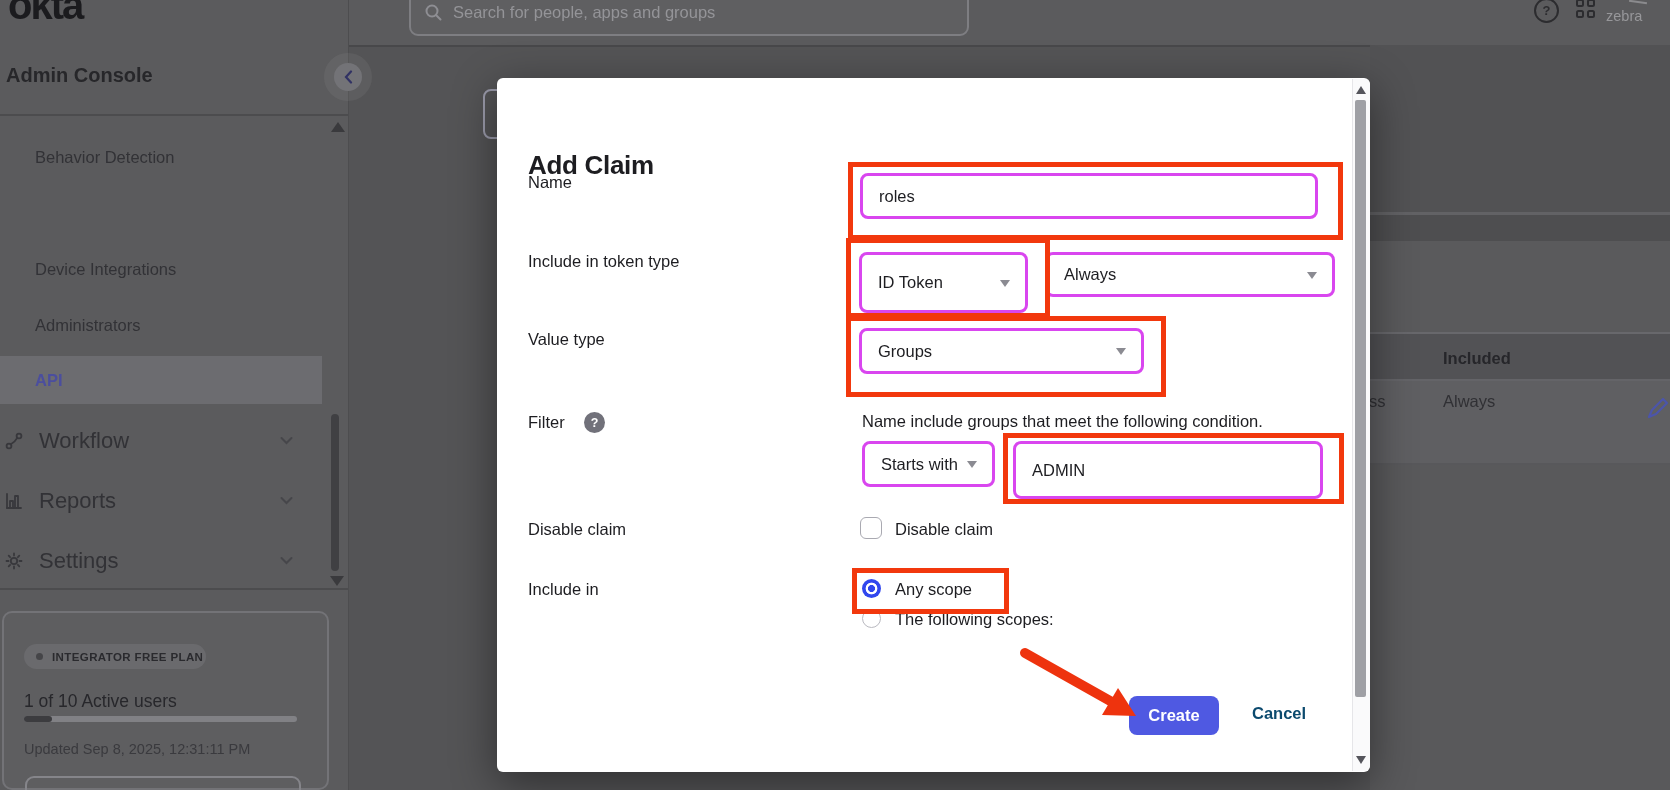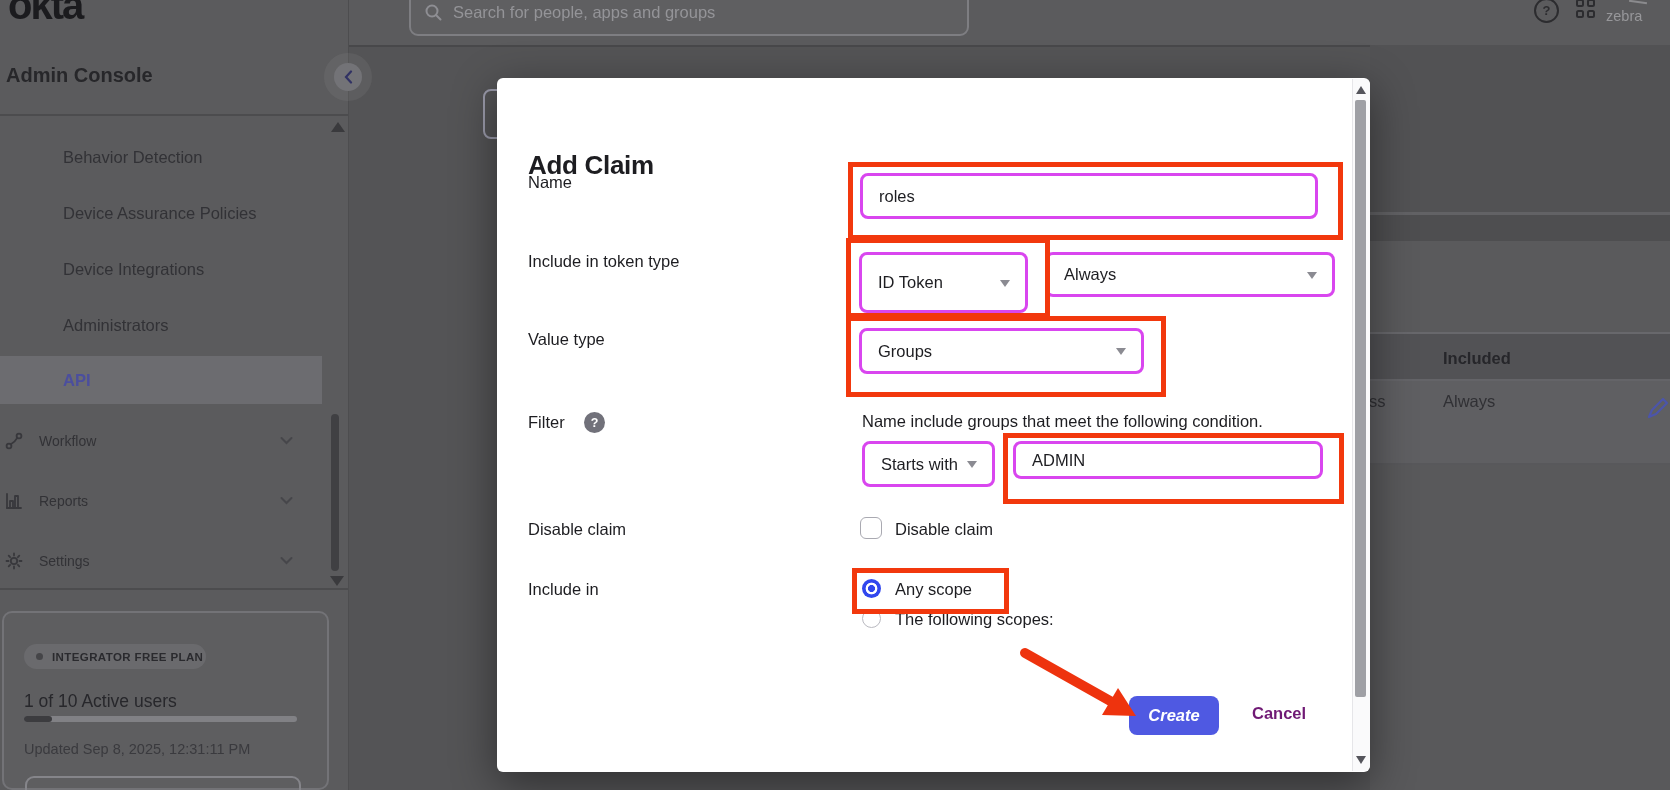--- a/index.html
+++ b/index.html
@@ -10,25 +10,25 @@
   .topbar{left:0;top:0;width:1670px;height:45px;background:#5b5b5d;border-bottom:2px solid #48484a;}
   .searchbox{left:409px;top:-14px;width:556px;height:46px;background:#5f5f61;
              border:2px solid #7e7e82;border-radius:9px;display:flex;align-items:flex-end;}
   .searchbox input{position:absolute;left:40px;top:14px;width:480px;background:transparent;border:none;outline:none;
              font-family:"Liberation Sans",sans-serif;font-size:16.5px;color:#949498;}
   .searchbox input::placeholder{color:#949498;opacity:1;}
   .sidebar{left:0;top:0;width:348px;height:790px;background:#5b5b5d;border-right:1px solid #4d4d4f;}
   .logo{left:8px;top:-17px;font-size:40px;font-weight:700;letter-spacing:-2px;color:#1b1b1e;}
   .console-label{left:6px;top:64px;font-size:20px;font-weight:600;color:#27272a;}
   .side-div{left:0;width:348px;height:2px;background:#4c4c4e;}
-  .navitem{left:0;width:322px;height:46px;display:flex;align-items:center;padding-left:63px;box-sizing:border-box;
+  .navitem{left:0;width:322px;height:46px;display:flex;align-items:center;padding-left:35px;box-sizing:border-box;
            font-size:16.5px;color:#323236;}
   .navitem.active{background:#6c6c70;color:#4b4e9e;font-weight:600;}
   .secrow{left:0;width:322px;height:46px;display:flex;align-items:center;box-sizing:border-box;
-          font-size:14px;color:#323236;padding-left:36px;}
+          font-size:22px;color:#323236;padding-left:36px;}
   .secrow .ic{position:absolute;left:4px;width:20px;height:20px;}
   .secrow .lbl{position:absolute;left:39px;}
   .secrow .chev{position:absolute;left:280px;top:18px;}
   .plan-card{left:2px;top:611px;width:327px;height:179px;background:#5e5e60;border:2px solid #737377;
              border-radius:10px;box-sizing:border-box;}
   .pill{left:24px;top:644px;width:182px;height:25px;background:#6a6a6d;border-radius:13px;
         display:flex;align-items:center;}
   .pill .dot{width:7px;height:7px;border-radius:50%;background:#454548;margin-left:12px;}
   .pill .txt{margin-left:9px;font-size:11.5px;font-weight:700;letter-spacing:.4px;color:#2a2a2e;}
   .users{left:24px;top:691px;font-size:17.5px;color:#27272b;}
@@ -60,22 +60,22 @@
        font-size:16.5px;color:#1d1d21;display:flex;align-items:center;padding-left:16px;}
   .caret{position:absolute;right:15px;top:50%;margin-top:-3px;width:0;height:0;
          border-left:5.5px solid transparent;border-right:5.5px solid transparent;border-top:7px solid #8b8b92;}
   .hint{position:absolute;font-size:16.5px;color:#1d1d21;}
   .cb{position:absolute;width:22px;height:22px;border:1.5px solid #a9a9b1;border-radius:6px;box-sizing:border-box;background:#fff;}
   .radio-on{position:absolute;width:19px;height:19px;border-radius:50%;
             background:radial-gradient(circle,#3147ee 0 3.2px,#ffffff 3.8px 5.6px,#3147ee 6.2px);}
   .radio-off{position:absolute;width:19px;height:19px;border-radius:50%;border:1.5px solid #b9b9c0;box-sizing:border-box;background:#fff;}
   .opt-lbl{position:absolute;font-size:16.5px;color:#1d1d21;}
   .create-btn{position:absolute;left:632px;top:618px;width:90px;height:39px;background:#4f59e2;border:none;border-radius:8px;
-              color:#ffffff;font-family:"Liberation Sans",sans-serif;font-size:16.5px;font-weight:700;cursor:pointer;font-style:italic;}
-  .cancel-lnk{position:absolute;left:755px;top:626px;font-size:16.5px;font-weight:700;color:#701a75;cursor:pointer;text-align:center;}
+              color:#ffffff;font-family:"Liberation Sans",sans-serif;font-size:16.5px;font-weight:700;cursor:pointer;}
+  .cancel-lnk{position:absolute;left:755px;top:626px;font-size:16.5px;font-weight:700;color:#0c4a6e;cursor:pointer;text-align:center;}
   .helpdot{position:absolute;left:87px;top:334px;width:21px;height:21px;border-radius:50%;background:#71717a;
            color:#fff;font-size:12.5px;font-weight:700;display:flex;align-items:center;justify-content:center;}
   
   .m-track{left:1352px;top:79px;width:17px;height:692px;background:#fafafb;border-left:1px solid #e6e6e9;z-index:21;
            border-radius:0 6px 6px 0;}
   .m-thumb{left:1355px;top:100px;width:11px;height:597px;background:#9fa0a5;z-index:22;border-radius:2px;}
   .m-up{left:1356px;top:86px;z-index:22;width:0;height:0;border-left:5.5px solid transparent;border-right:5.5px solid transparent;border-bottom:8px solid #55555c;}
   .m-dn{left:1356px;top:756px;z-index:22;width:0;height:0;border-left:5.5px solid transparent;border-right:5.5px solid transparent;border-top:8px solid #55555c;}
   
   .rbox{position:absolute;border:5px solid #f2380d;z-index:30;}
@@ -127,23 +127,20 @@
   <div class="abs sidebar"></div>
   <div class="abs logo">okta</div>
   <div class="abs console-label">Admin Console</div>
   <div class="abs side-div" style="top:114px"></div>
 
   <div class="abs tri-up" style="left:331px;top:122px"></div>
 
   <div class="abs navitem" style="top:134px">
       <span>Behavior Detection</span>
     </div>
-  <div class="abs navitem" style="top:190px">
-      <span>Device Assurance Policies</span>
-    </div>
   <div class="abs navitem" style="top:246px">
       <span>Device Integrations</span>
     </div>
   <div class="abs navitem" style="top:302px">
       <span>Administrators</span>
     </div>
   <div class="abs navitem active" style="top:356px;height:48px">
       <span>API</span>
     </div>
 
@@ -226,21 +223,21 @@
         <span class="caret"></span>
     </div>
 
     <div class="m-label" style="top:335px">Filter</div>
     <div class="helpdot">?</div>
     <div class="hint" style="left:365px;top:334px">Name include groups that meet the following condition.</div>
     <div class="fld" style="left:365px;top:363px;width:133px;height:46px">
       <span>Starts with</span>
         <span class="caret"></span>
     </div>
-    <div class="fld" style="left:516px;top:363px;width:310px;height:38px">
+    <div class="fld" style="left:516px;top:363px;width:310px;height:58px">
       <span>ADMIN</span>
     </div>
 
     <div class="m-label" style="top:442px">Disable claim</div>
     <div class="cb" style="left:363px;top:439px"></div>
     <div class="opt-lbl" style="left:398px;top:442px">Disable claim</div>
 
     <div class="m-label" style="top:502px">Include in</div>
     <div class="radio-on" style="left:365px;top:501px"></div>
     <div class="opt-lbl" style="left:398px;top:502px">Any scope</div>

